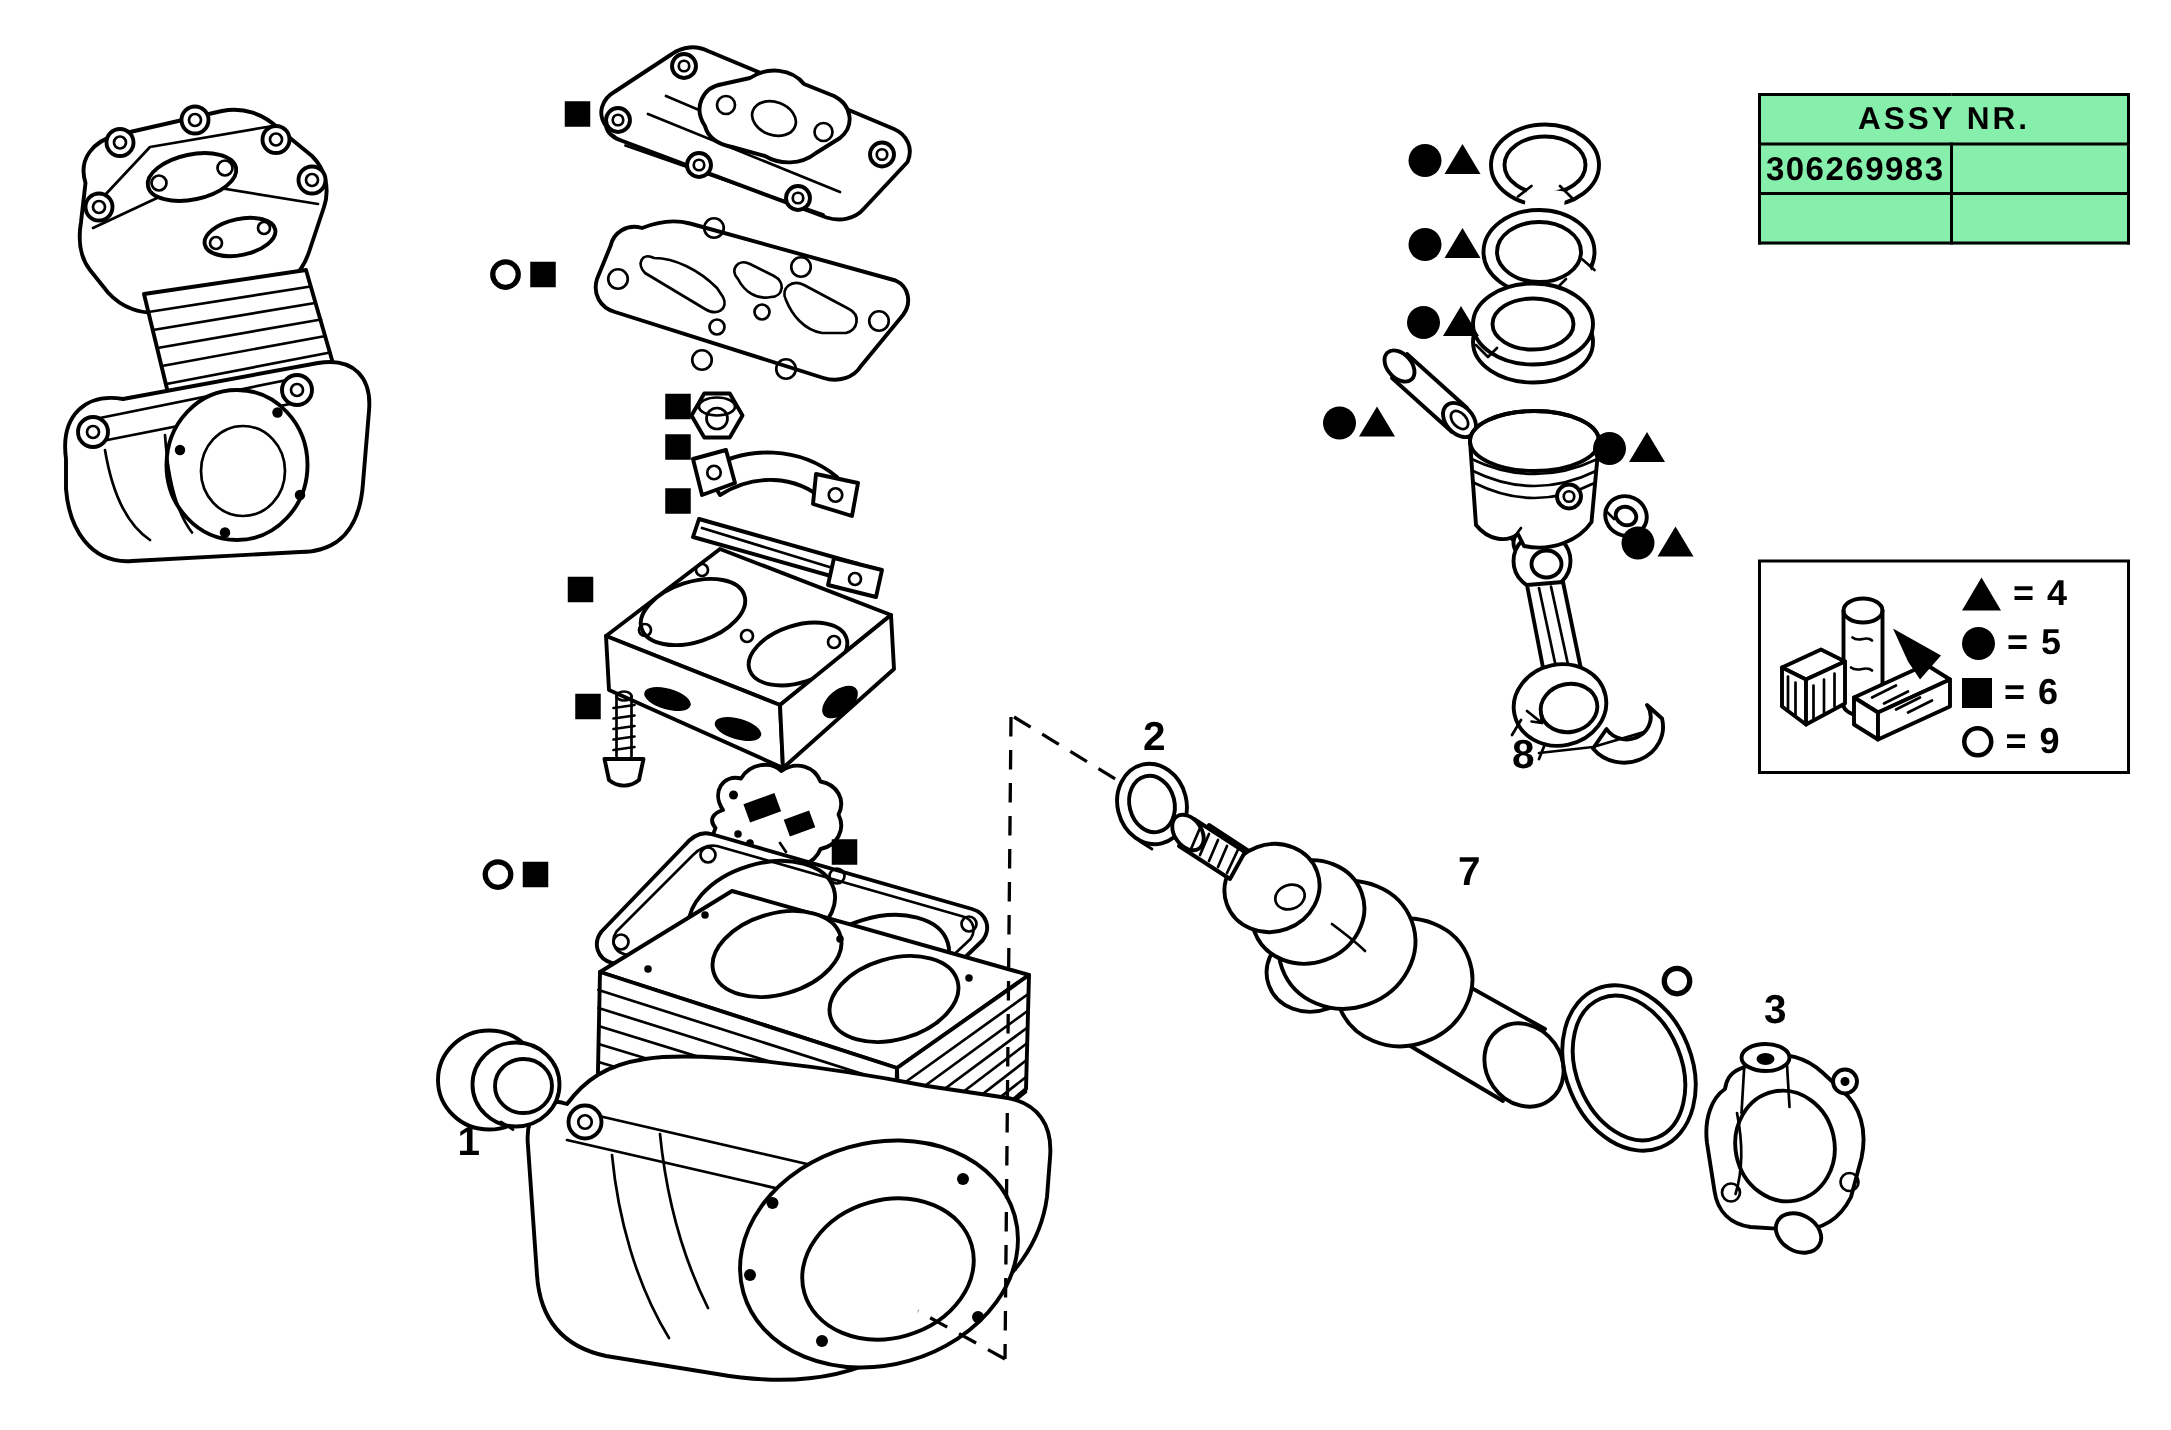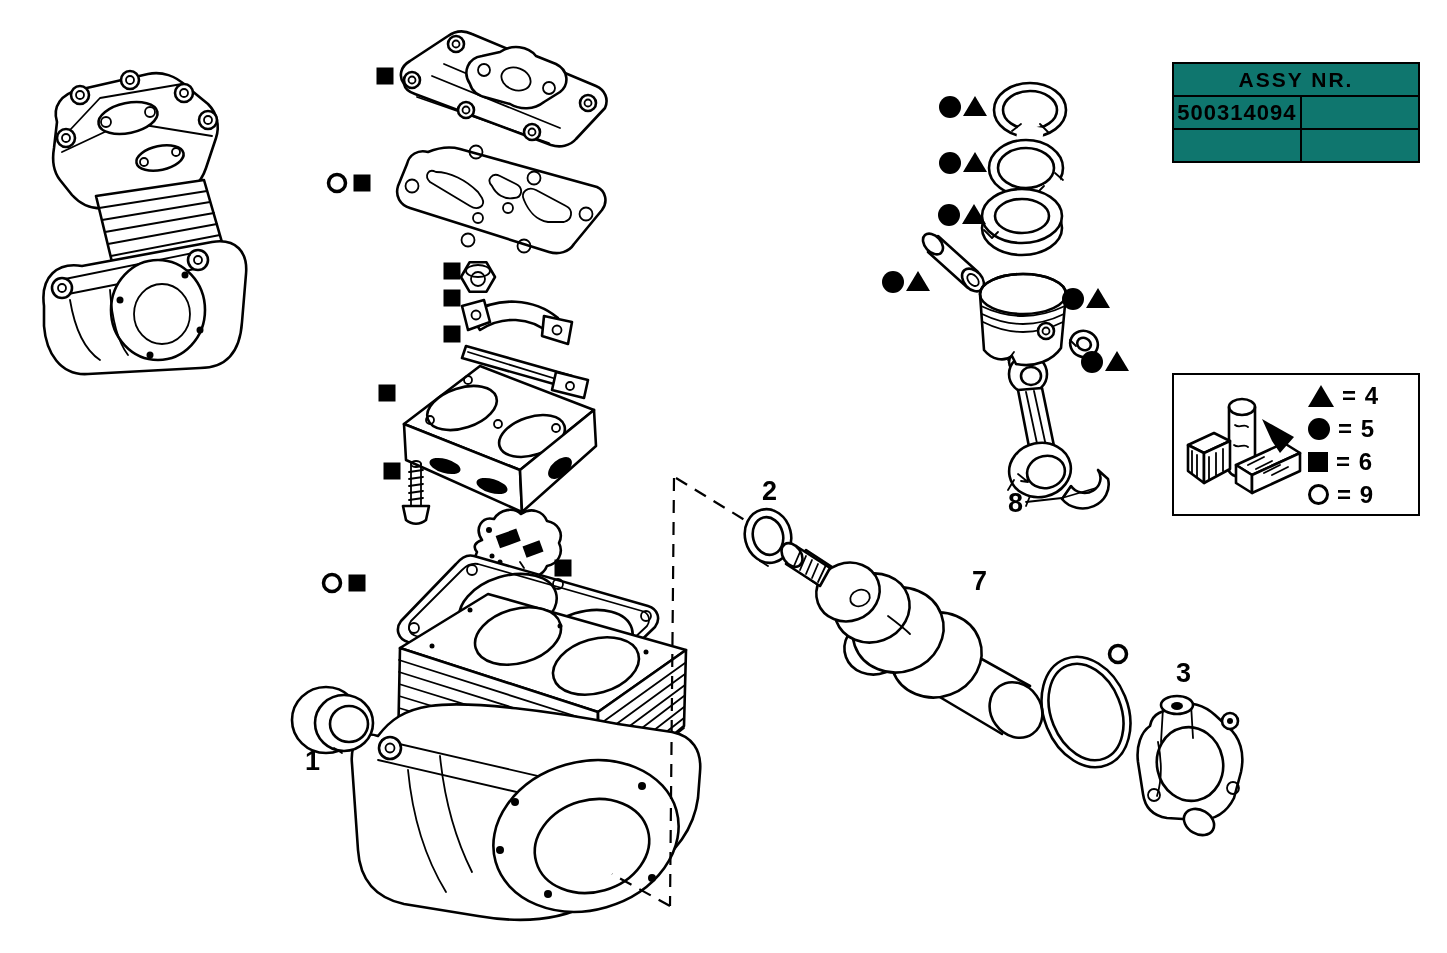--- a/index.html
+++ b/index.html
@@ -6,21 +6,21 @@
   #canvas{position:relative;width:1447px;height:953px;background:#fff;overflow:hidden;
           font-family:"Liberation Sans", sans-serif;color:#000;}
   #art{position:absolute;left:0;top:0;}
   .ln{fill:none;stroke:#000;stroke-width:2.6;stroke-linecap:round;stroke-linejoin:round;}
   .ln2{fill:none;stroke:#000;stroke-width:1.8;stroke-linecap:round;stroke-linejoin:round;}
   .wh{fill:#fff;stroke:#000;stroke-width:2.6;stroke-linejoin:round;}
   .bk{fill:#000;stroke:none;}
   .dash{fill:none;stroke:#000;stroke-width:2.2;stroke-dasharray:13 9;}
   .part-label{position:absolute;font-size:27px;font-weight:bold;line-height:1;}
   .assy-table{position:absolute;left:1172px;top:62px;width:248px;border-collapse:collapse;
-              background:#0f766e;}
+              background:#86efac;}
   .assy-table th,.assy-table td{border:2.5px solid #000;height:31px;padding:0;
               font-size:21px;text-align:center;vertical-align:middle;}
   .assy-table th{font-weight:bold;letter-spacing:2px;font-size:21px;}
   .assy-table td{font-weight:bold;letter-spacing:1px;font-size:22px;}
   .assy-table td.c1{width:126px;}
   .assy-table td.c2{width:122px;}
   .legend-box{position:absolute;left:1172px;top:373px;width:248px;height:143px;
               border:2.5px solid #000;background:#fff;box-sizing:border-box;}
   .legend-rows{position:absolute;left:134px;top:6px;display:flex;flex-direction:column;gap:4px;}
   .legend-row{display:flex;align-items:center;height:29px;gap:8px;}
@@ -395,21 +395,21 @@
   <div class="part-label" style="left:1176px;top:660px;">3</div>
   <div class="part-label" style="left:972px;top:568px;">7</div>
   <div class="part-label" style="left:1008px;top:490px;">8</div>
 
   <table class="assy-table">
     <tbody>
         <tr>
       <th colspan="2">ASSY NR.</th>
     </tr>
     <tr>
-      <td class="c1">500314094</td>
+      <td class="c1">306269983</td>
       <td class="c2"></td>
     </tr>
     <tr>
       <td class="c1"></td>
       <td class="c2"></td>
     </tr>
   </tbody>
     </table>
 
   <div class="legend-box">

